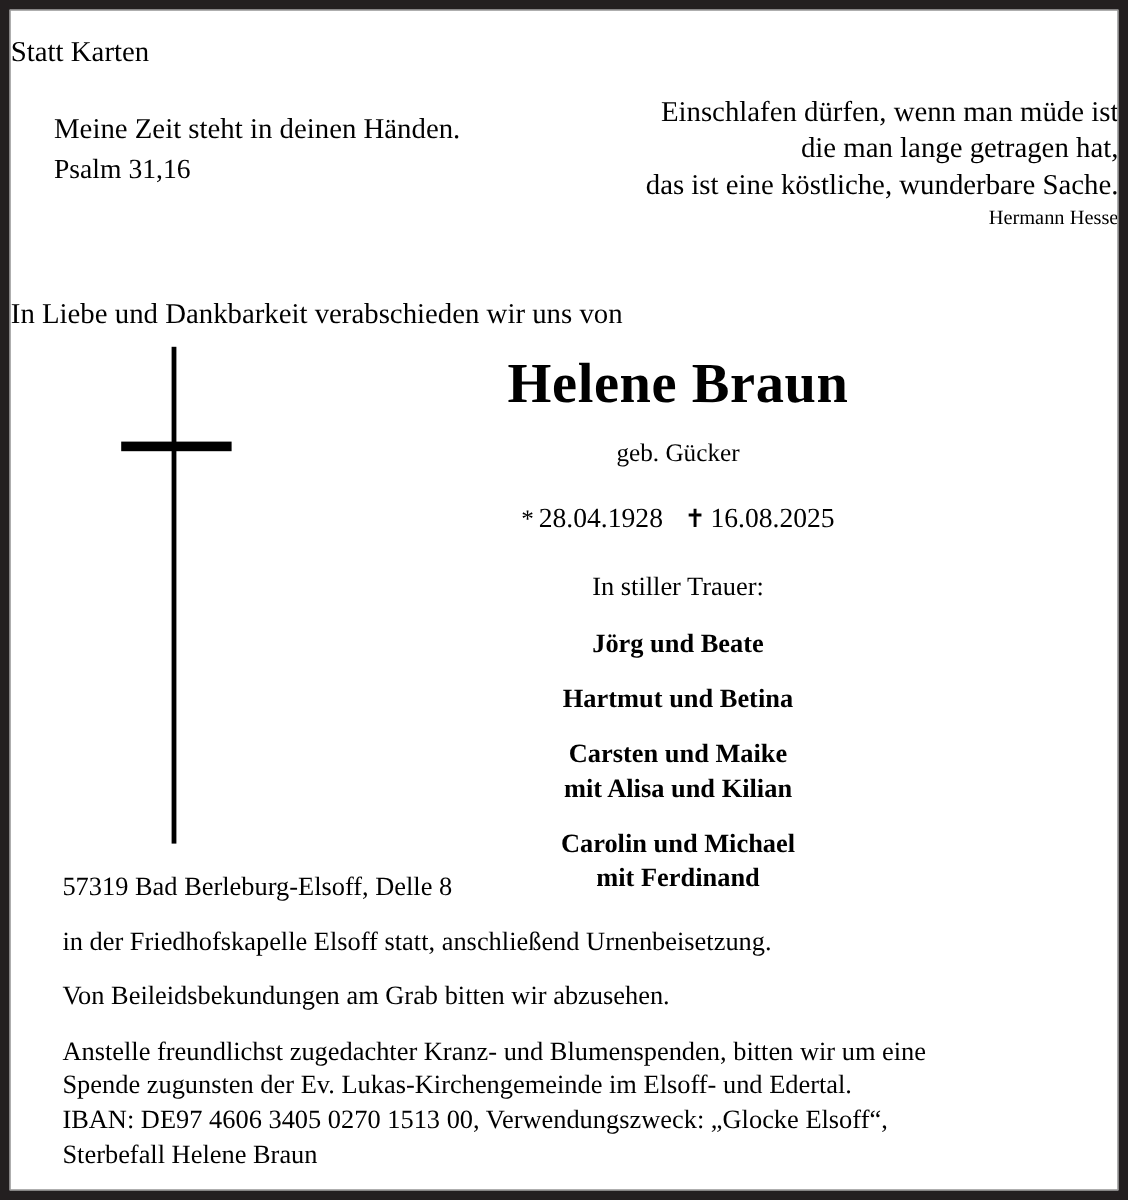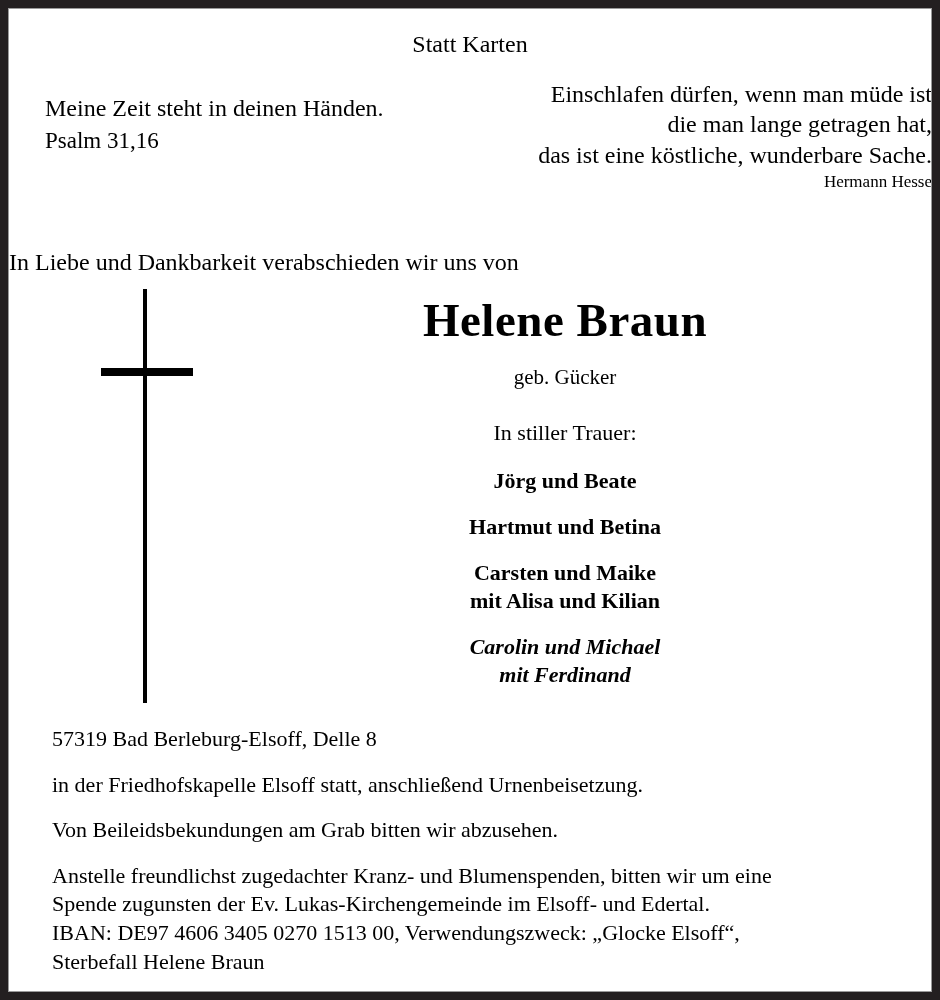--- a/index.html
+++ b/index.html
@@ -32,21 +32,21 @@
     border: 1px solid #9a9a9a;
     overflow: hidden;
   }
 
   
   .statt-karten {
     position: absolute;
     left: 0;
     right: 0;
     top: 22px;
-    text-align: center;
+    text-align: left;
     font-size: 24px;
     line-height: 1.1;
   }
 
   
   .quote-left {
     position: absolute;
     left: 36px;
     top: 85px;
     width: 430px;
@@ -159,21 +159,20 @@
     margin-top: 20px;
   }
   .mourner-group {
     font-size: 22px;
     font-weight: bold;
     line-height: 1.28;
     margin-bottom: 18px;
   }
   .mourner-group:last-child {
     margin-bottom: 0;
-    font-style: italic;
   }
 
   
   .footer {
     position: absolute;
     left: 43px;
     right: 30px;
     top: 716px;
   }
   .footer p {
@@ -208,20 +207,23 @@
 
     <div class="cross">
       <div class="stem"></div>
       <div class="bar"></div>
     </div>
 
     <div class="center-col">
       <div class="deceased-name">Helene Braun</div>
       <div class="maiden-name">geb. Gücker</div>
 
+      <div class="life-dates">
+        <span class="sym-born">*</span><span class="date-born">28.04.1928</span><span class="sym-died">✝</span><span class="date-died">16.08.2025</span>
+      </div>
 
       <div class="mourning-label">In stiller Trauer:</div>
 
       <div class="mourners">
         <div class="mourner-group">
           <div>Jörg und Beate</div>
         </div>
         <div class="mourner-group">
           <div>Hartmut und Betina</div>
         </div>

